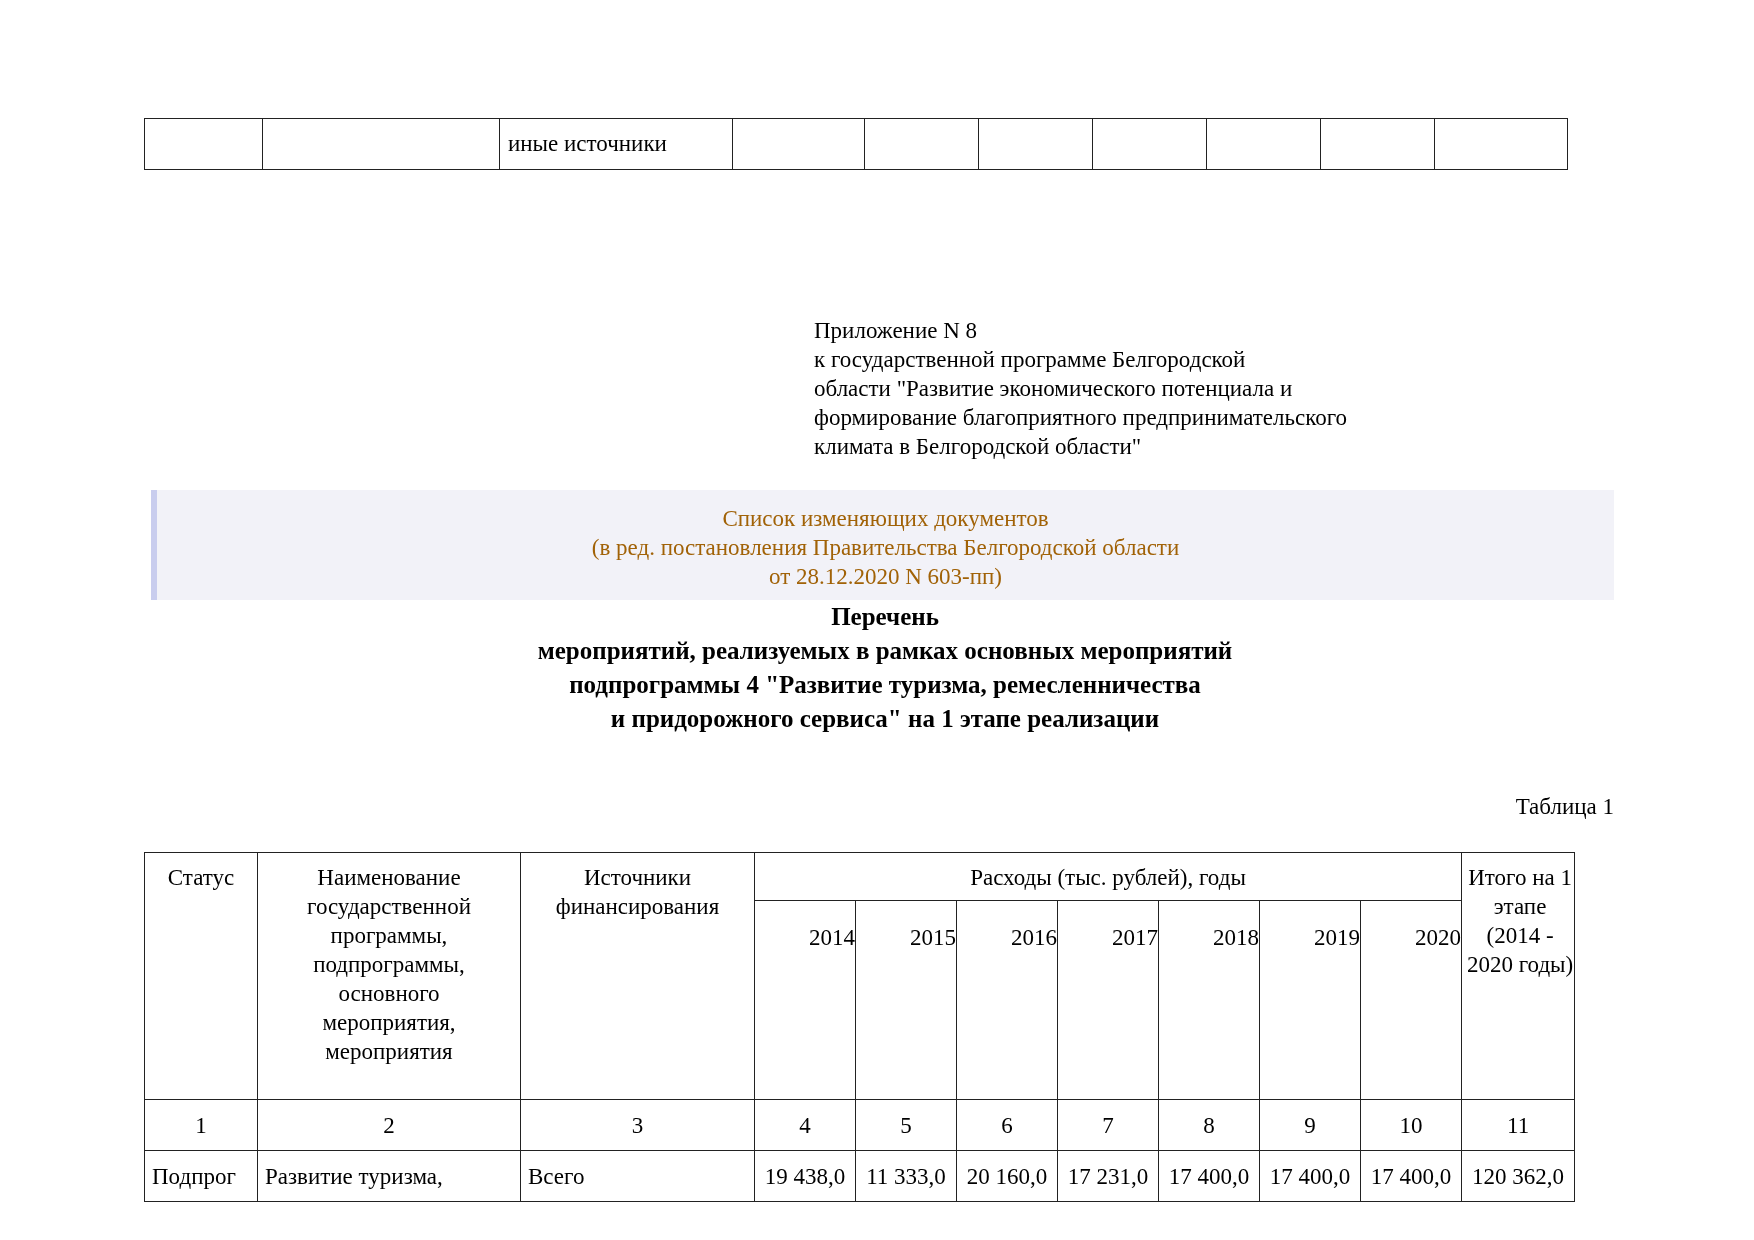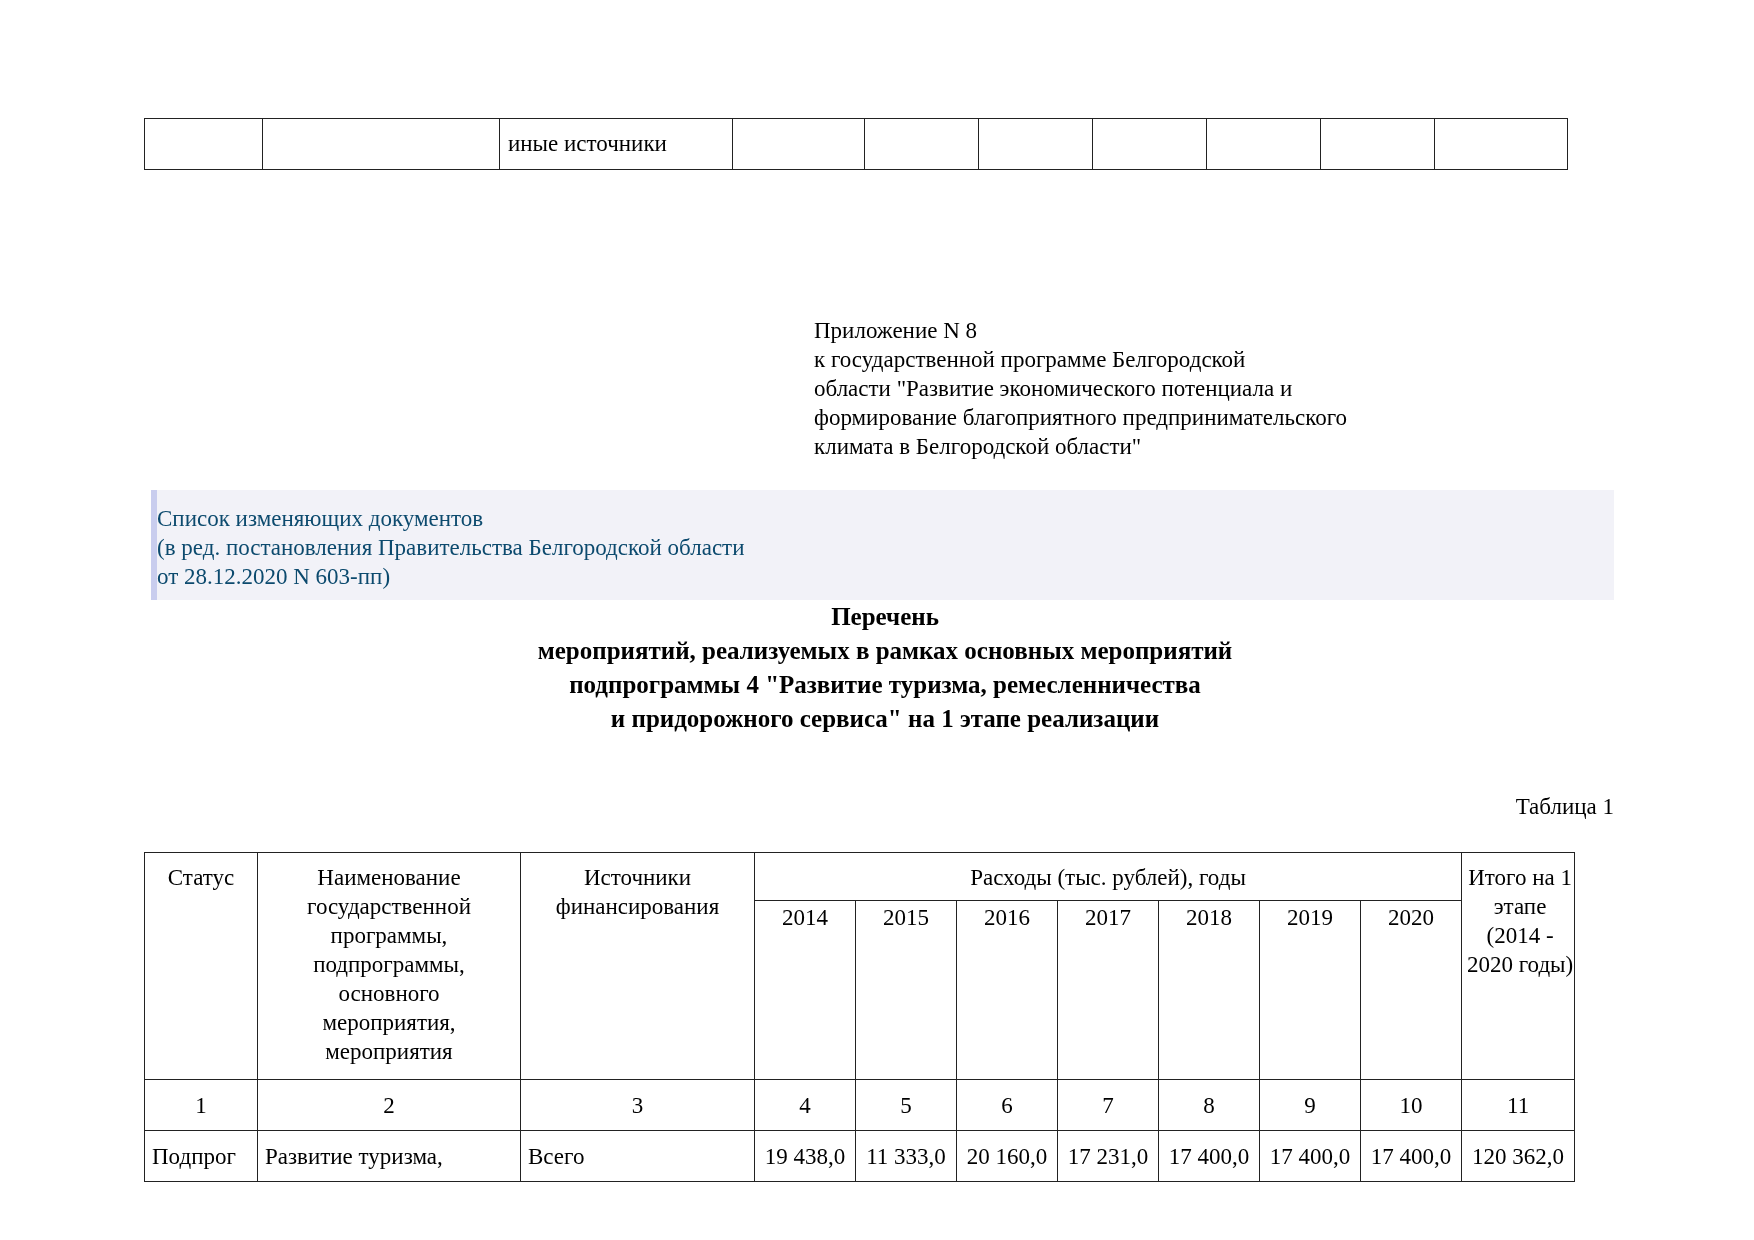--- a/index.html
+++ b/index.html
@@ -16,34 +16,34 @@
     #frag-table { left: 144px; top: 118px; width: 1423px; }
     #frag-table td { height: 50px; font-size: 23px; vertical-align: middle; padding-left: 8px; }
 
     
     #annex { right: 140px; top: 316px; text-align: left; font-size: 23px; line-height: 29px; width: 800px; }
 
     
     #changes {
       left: 151px; top: 490px; width: 1463px; height: 110px;
       background: #f2f2f8; border-left: 6px solid #c9cdee;
-      color: #0c4a6e; font-size: 23px; line-height: 29px; 
+      color: #a16207; font-size: 23px; line-height: 29px; text-align: center;
       box-sizing: border-box; padding-top: 14px;
     }
 
     
     #title { left: 340px; top: 600px; width: 1090px; text-align: center; font-weight: bold; font-size: 25px; line-height: 34px; }
 
     #table-label { right: 140px; top: 794px; font-size: 23px; }
 
     
     #main-table { left: 144px; top: 852px; width: 1430px; border-radius: 17px; }
     #main-table td { font-size: 23px; text-align: center; vertical-align: top; line-height: 29px; }
     #main-table .hdr-top { height: 48px; padding-top: 10px; box-sizing: border-box; }
-    #main-table .year { height: 176px; padding-top: 2px; }
+    #main-table .year { height: 176px; padding-top: 22px; text-align: right; }
     #main-table .num-row td { height: 50px; vertical-align: middle; }
     #main-table .data-row td { height: 50px; vertical-align: middle; }
     #main-table .left { text-align: left; padding-left: 7px; }
     #main-table .val { text-align: center; white-space: nowrap; }
   </style>
 </head>
 <body>
 
 <table id="frag-table" class="abs">
   <colgroup>

